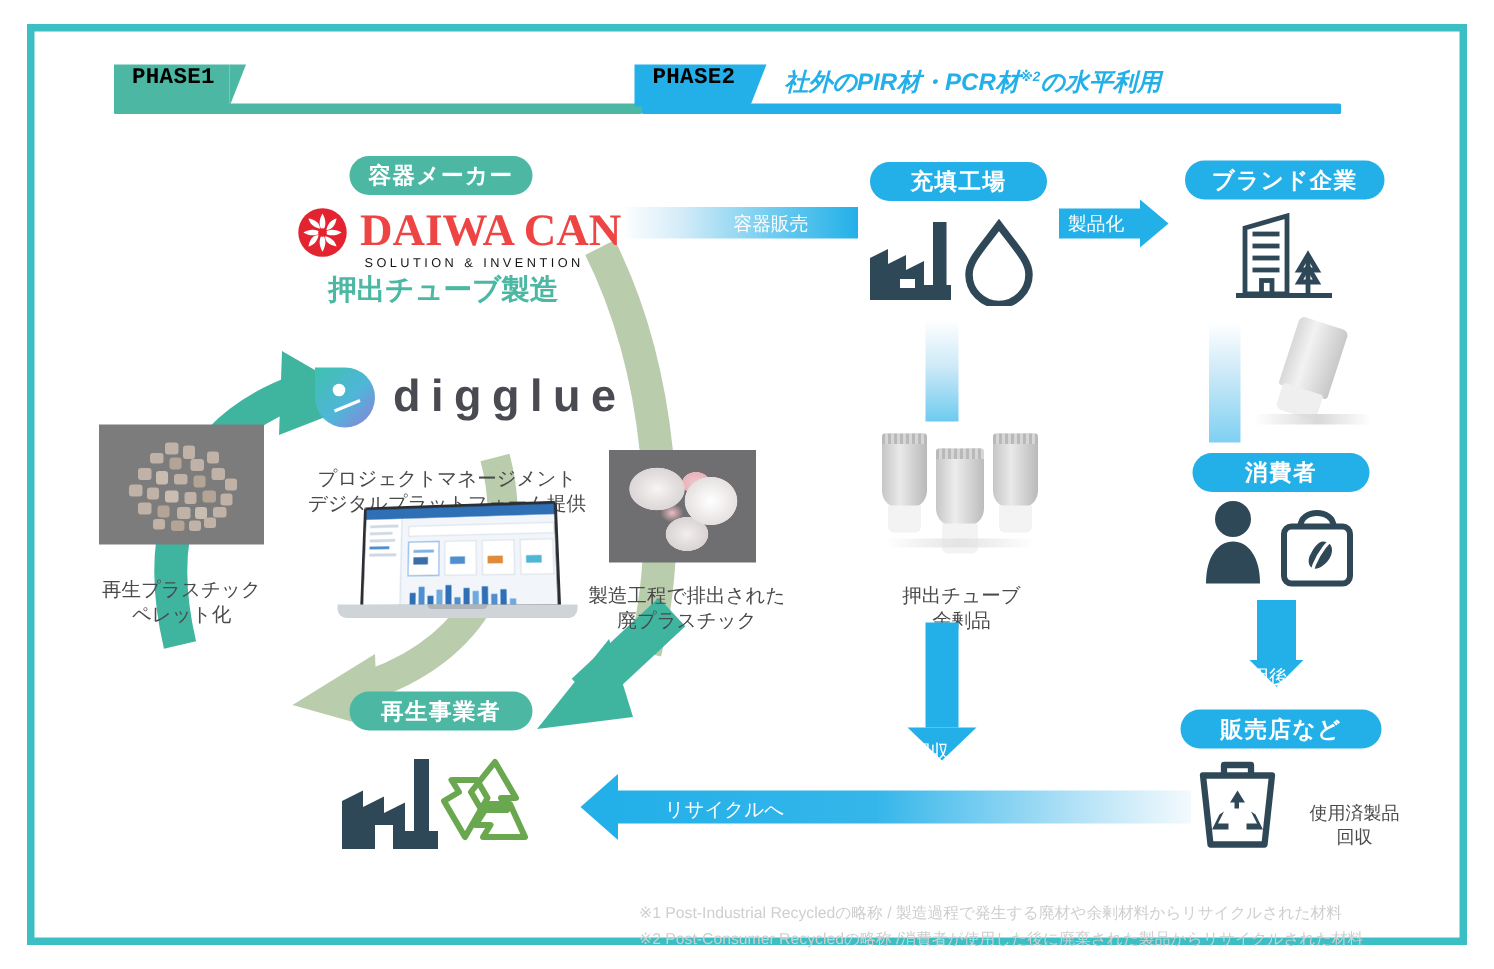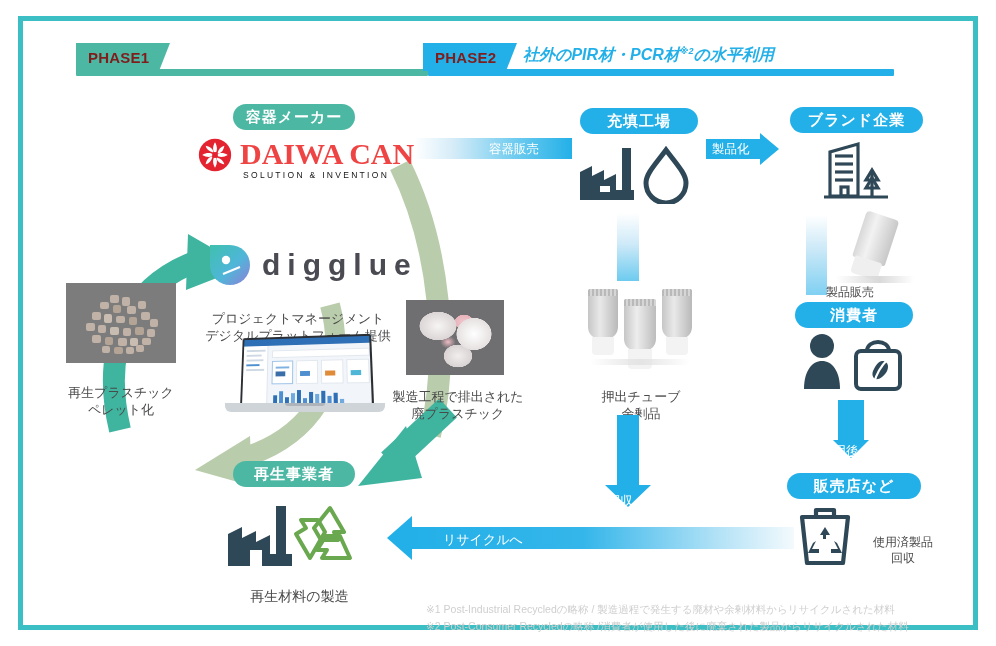--- a/index.html
+++ b/index.html
@@ -26,26 +26,27 @@
 
   
   .phase-rail {
     position: absolute;
     height: 7px;
     border-radius: 1px;
   }
   .phase-tab {
     position: absolute;
     height: 28px;
-    display: flex; align-items: center;
-    color: #7f1d1d;
+    display: flex; align-items: flex-start;
+    color: #000000;
     font-weight: 700;
     font-size: 15px;
     letter-spacing: .2px;
     padding: 0 10px 0 12px;
+    font-family: Liberation Mono, monospace;
   }
   .phase-tab::after {
     content: "";
     position: absolute;
     right: -11px; top: 0;
     width: 0; height: 0;
     border-style: solid;
     border-width: 28px 11px 0 0;
   }
   .tab1 { background: #4cb8a4; }
@@ -238,20 +239,23 @@
       <path d="M9 31 C10 25 13 22 17 22 C16 27 13 30 9 31Z"></path>
       <path d="M9 9 C15 10 18 13 18 17 C13 16 10 13 9 9Z"></path>
     </g>
     <circle cx="20" cy="20" r="3.4" fill="#e3232f"></circle>
   </svg>
   <div class="daiwa-word" style="left:240px; top:137px; font-size:30px;">
     <span>DAIWA CAN</span>
   </div>
   <div class="daiwa-sub" style="left:243px; top:170px;">
     <span>SOLUTION &amp; INVENTION</span>
+  </div>
+  <div class="lbl-teal" style="left:193px; top:180px; width:205px;">
+    <span>押出チューブ製造</span>
   </div>
 
   <svg class="abs" style="left:209px; top:244px;" width="42" height="42" viewBox="0 0 42 42">
     <defs>
       <linearGradient id="dg" x1="0" y1="0" x2="1" y2="1">
         <stop offset="0%" stop-color="#8f7fd8"></stop>
         <stop offset="45%" stop-color="#4fb6d8"></stop>
         <stop offset="100%" stop-color="#3fc0ae"></stop>
       </linearGradient>
     </defs>
@@ -401,23 +405,20 @@
   </svg>
 
   <div class="abs" style="left:856px; top:214px; width:34px; height:66px; transform:rotate(18deg);">
     <div class="abs" style="left:0;top:0;width:100%;height:48px;background:linear-gradient(90deg,#d8d8d8 0%,#f2f2f2 35%,#c8c8c8 100%);border-radius:4px 4px 2px 2px;"></div>
     <div class="abs" style="left:3px;top:46px;width:28px;height:18px;background:#efefef;border-radius:2px 2px 4px 4px;"></div>
   </div>
   <div class="abs" style="left:836px; top:276px; width:78px; height:7px; background:linear-gradient(90deg,rgba(0,0,0,0) 0%,#d9d9d9 55%,rgba(0,0,0,0) 100%);"></div>
 
   <div class="bar" style="left:806px; top:215px; width:21px; height:80px;
               background:linear-gradient(180deg,#ffffff 0%,#cfeaf8 40%,#7fd0f2 100%);"></div>
-  <div class="lbl-sm" style="left:826px; top:268px; width:90px; text-align:left; font-size:12px;">
-    <span>製品販売</span>
-  </div>
 
   <div class="pill pill-blue" style="left:795px; top:302px; width:118px;">
     <span>消費者</span>
   </div>
   <svg class="abs" style="left:796px; top:331px;" width="110" height="62" viewBox="0 0 110 62">
     <g fill="#2f4858">
       <circle cx="26" cy="15" r="12"></circle>
       <path d="M8,58 C8,40 16,30 26,30 C36,30 44,40 44,58 Z"></path>
     </g>
     <g stroke="#2f4858" stroke-width="4" fill="none">
@@ -501,21 +502,18 @@
       <rect x="50" y="6" width="10" height="60"></rect>
       <rect x="24" y="50" width="12" height="16" fill="#ffffff"></rect>
       <rect x="44" y="54" width="22" height="12"></rect>
     </g>
     <g stroke="#6aa84f" stroke-width="4" fill="none" stroke-linejoin="round">
       <path d="M104,8 L118,32 L108,32 L112,40 L95,40 L88,28 Z"></path>
       <path d="M84,58 L70,34 L80,28 L75,20 L92,20 L99,32 Z"></path>
       <path d="M124,58 L96,58 L101,50 L91,50 L100,36 L114,36 Z"></path>
     </g>
   </svg>
-  <div class="lbl" style="left:222px; top:568px; width:155px; font-size:14px;">
-    <span>再生材料の製造</span>
-  </div>
 
   <div class="footnote" style="left:426px; top:585px; width:530px;">
     <span>※1 Post-Industrial Recycledの略称 / 製造過程で発生する廃材や余剰材料からリサイクルされた材料
 ※2 Post-Consumer Recycledの略称 /消費者が使用した後に廃棄された製品からリサイクルされた材料</span>
   </div>
 </div>
 
 </body></html>

